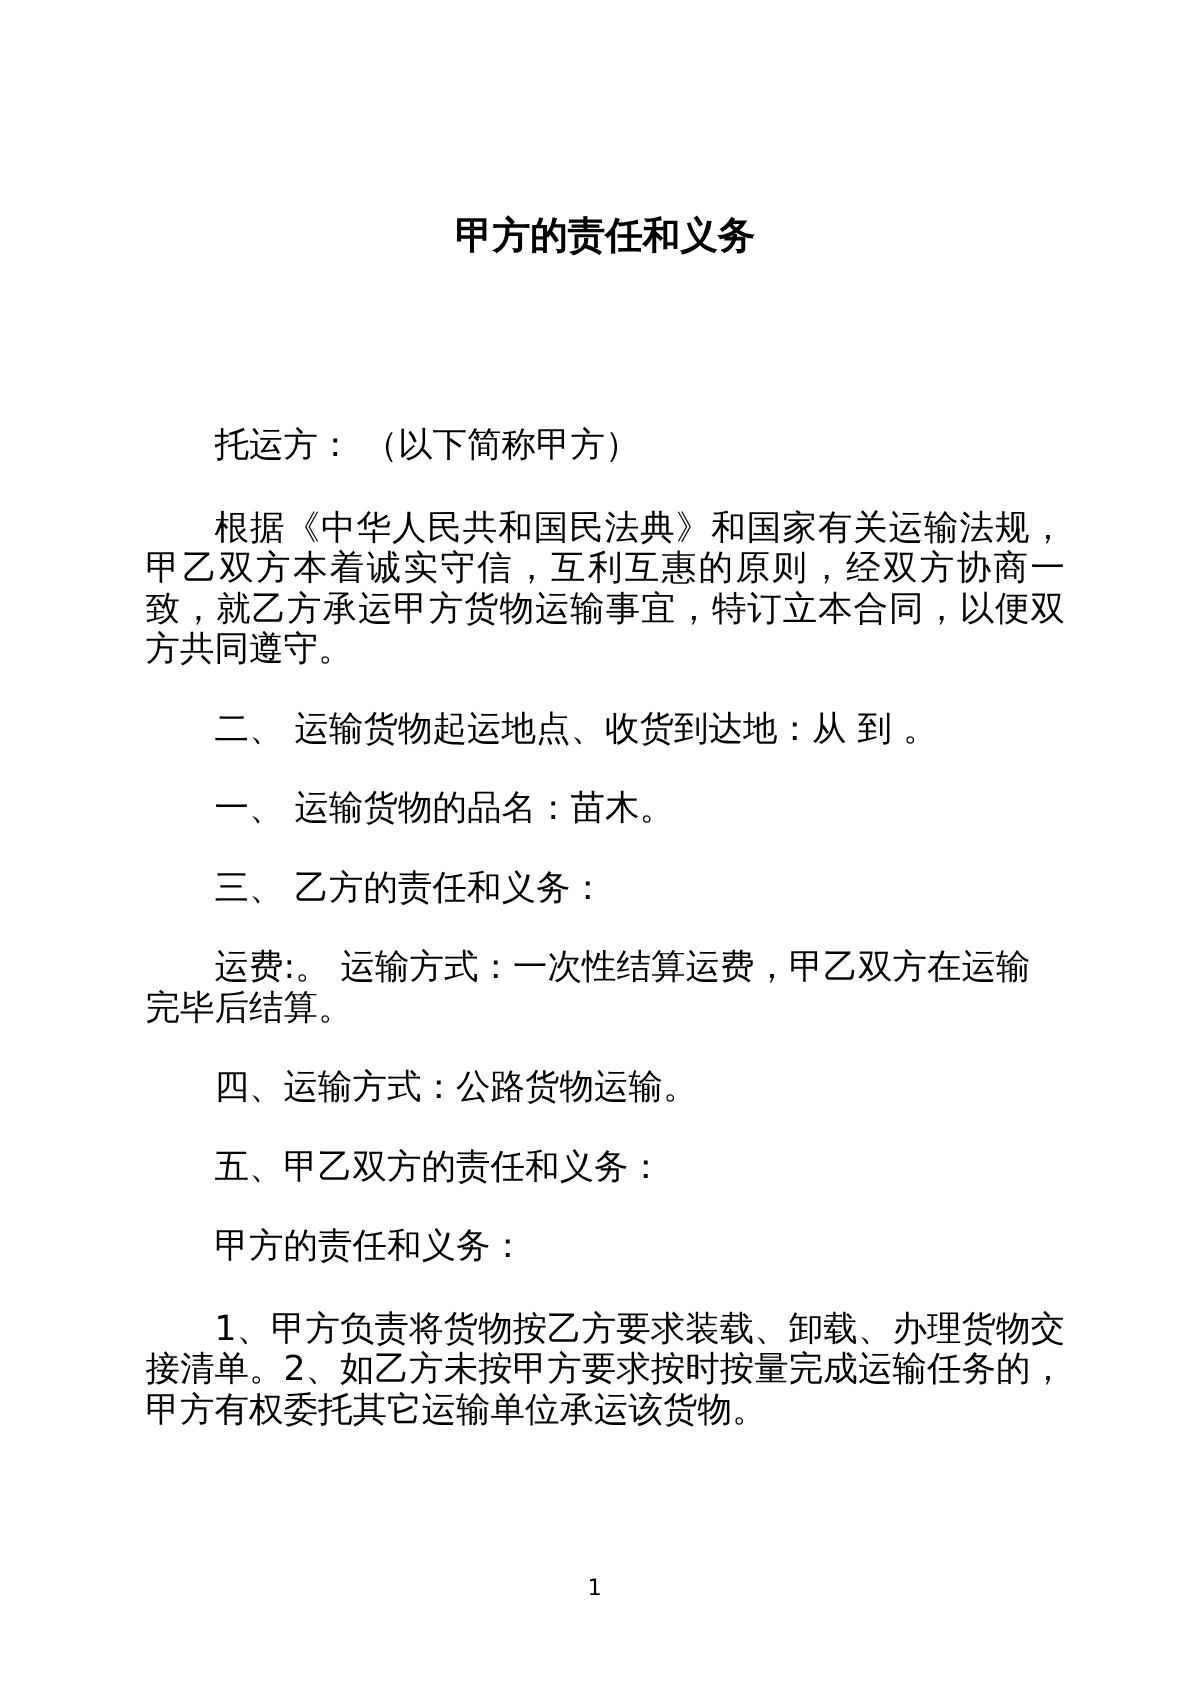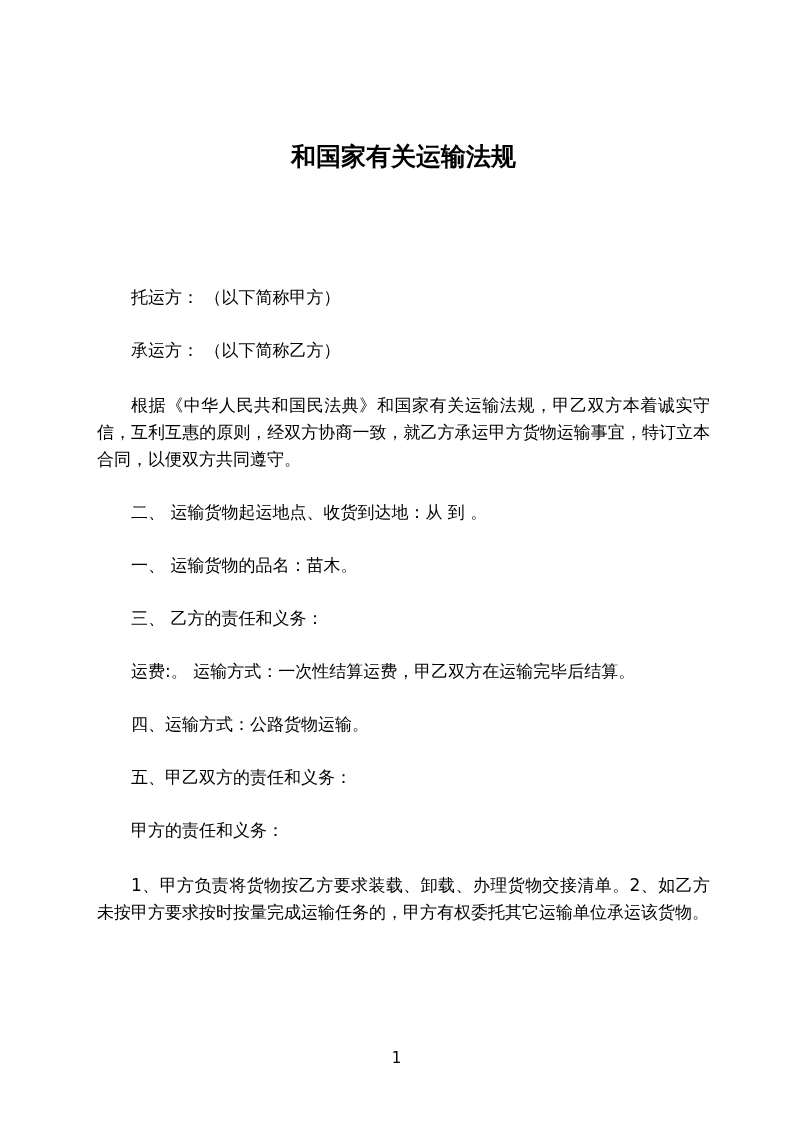--- a/index.html
+++ b/index.html
@@ -25,21 +25,21 @@
   .doc-title {
     margin: 142px 0 112px 0;
     font-size: 25px;
     line-height: 30px;
     font-weight: bold;
     text-align: center;
     text-indent: 0;
   }
   .para {
     margin: 0 0 26px 0;
-    font-size: 17px;
+    font-size: 23px;
     line-height: 27px;
     text-indent: 2em;
     word-break: break-all;
   }
   .justify {
     text-align: justify;
     margin-top: 28px;
   }
   .page-footer {
     position: absolute;
@@ -49,25 +49,24 @@
     text-align: center;
     font-size: 15px;
     line-height: 20px;
   }
 </style>
 </head>
 <body>
 
 <div class="page">
   <div class="content">
-    <h1 class="doc-title"><span>和国家有关运输法规</span></h1>
+    <h1 class="doc-title"><span>甲方的责任和义务</span></h1>
 
     <p class="para">托运方： （以下简称甲方）</p>
 
-    <p class="para">承运方： （以下简称乙方）</p>
 
     <p class="para justify">根据《中华人民共和国民法典》和国家有关运输法规，甲乙双方本着诚实守信，互利互惠的原则，经双方协商一致，就乙方承运甲方货物运输事宜，特订立本合同，以便双方共同遵守。</p>
 
     <p class="para">二、 运输货物起运地点、收货到达地：从 到 。</p>
 
     <p class="para">一、 运输货物的品名：苗木。</p>
 
     <p class="para">三、 乙方的责任和义务：</p>
 
     <p class="para">运费:。 运输方式：一次性结算运费，甲乙双方在运输完毕后结算。</p>

